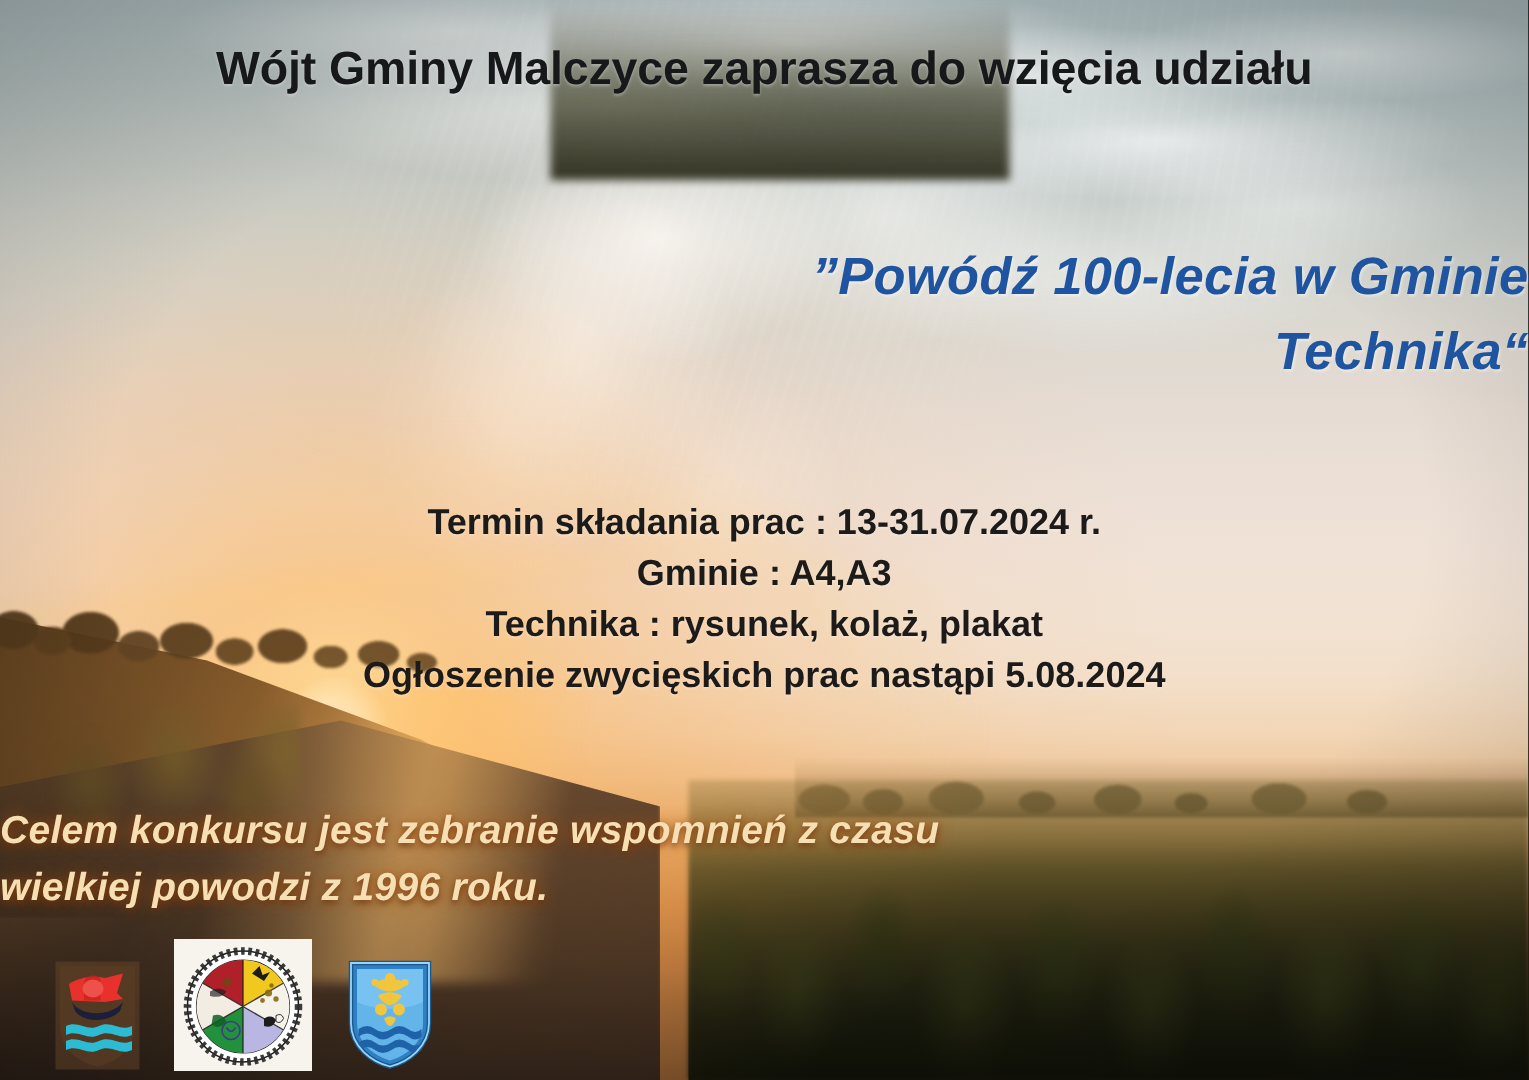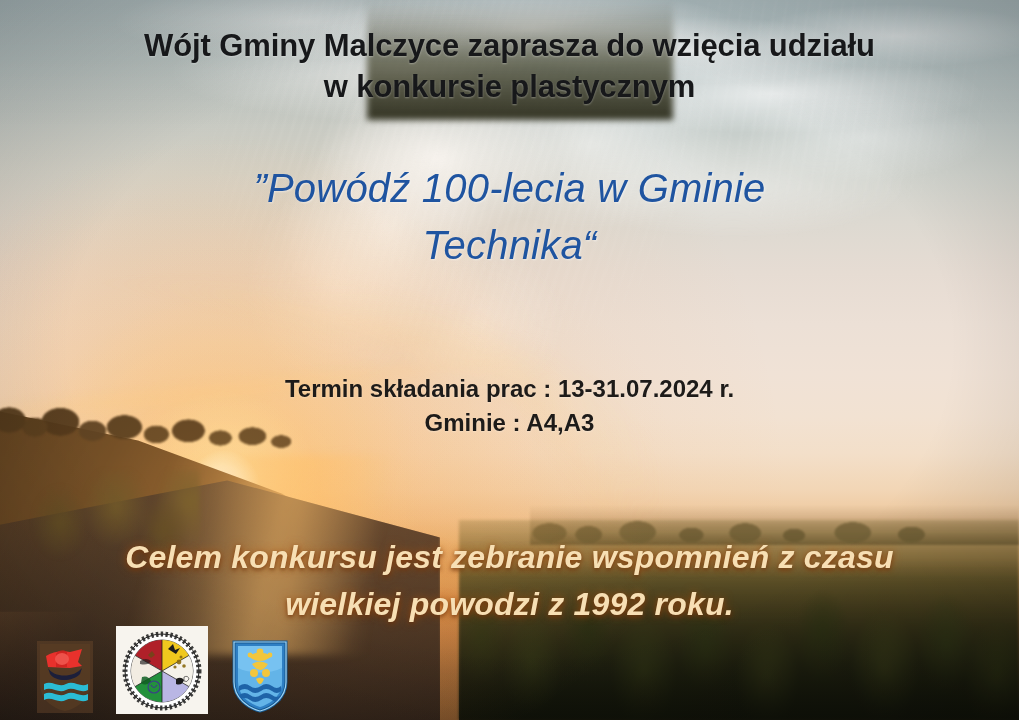--- a/index.html
+++ b/index.html
@@ -235,49 +235,47 @@
     line-height: 1.32;
     color: #17181a;
     letter-spacing: -.1px;
     text-shadow: 0 1px 2px rgba(255,255,255,.30);
   }
   .headline .ln { display: block; }
 
   .title {
     position: absolute;
     top: 160px; left: 0; right: 0;
-    text-align: center;
-    font-size: 40px;
-    font-weight: 400;
+    text-align: right;
+    font-size: 35px;
+    font-weight: 700;
     font-style: italic;
     line-height: 1.42;
     color: #1f54a0;
     letter-spacing: .2px;
     text-shadow: 1px 1px 2px rgba(255,255,255,.45);
   }
   .title .ln { display: block; }
 
   .details {
     position: absolute;
     top: 332px; left: 0; right: 0;
     text-align: center;
     font-size: 24px;
     font-weight: 700;
     line-height: 1.42;
     color: #1d1b19;
     text-shadow: 0 1px 2px rgba(255,255,255,.28);
-    margin-top: 40px;
   }
   .details .ln { display: block; }
 
   .purpose {
     position: absolute;
     top: 534px; left: 0; right: 0;
-    text-align: center;
-    font-size: 32px;
+    font-size: 26px;
     font-weight: 700;
     font-style: italic;
     line-height: 1.48;
     color: #f7dfb4;
     letter-spacing: .2px;
     text-shadow:
       0 0 10px rgba(180,90,20,.75),
       0 2px 4px rgba(90,40,10,.75);
   }
   .purpose .ln { display: block; }
@@ -318,36 +316,37 @@
   <div class="bg-layer right-trees"></div>
   <div class="bg-layer field-right-dark"></div>
   <div class="bg-layer grass-low"></div>
   <div class="bg-layer warm-haze"></div>
   <div class="bg-layer vignette"></div>
 
   <div class="content">
 
     <div class="headline">
       <span class="ln">Wójt Gminy Malczyce zaprasza do wzięcia udziału</span>
-      <span class="ln">w konkursie plastycznym</span>
     </div>
 
     <div class="title">
       <span class="ln">”Powódź 100-lecia w Gminie</span>
       <span class="ln">Technika“</span>
     </div>
 
     <div class="details">
       <span class="ln">Termin składania prac : 13-31.07.2024 r.</span>
       <span class="ln">Gminie : A4,A3</span>
+      <span class="ln">Technika : rysunek, kolaż, plakat</span>
+      <span class="ln">Ogłoszenie zwycięskich prac nastąpi 5.08.2024</span>
     </div>
 
     <div class="purpose">
       <span class="ln">Celem konkursu jest zebranie wspomnień z czasu</span>
-      <span class="ln">wielkiej powodzi z 1992 roku.</span>
+      <span class="ln">wielkiej powodzi z 1996 roku.</span>
     </div>
 
     <div class="logos">
 
       <svg class="logo logo-malczyce" viewBox="0 0 58 74">
         <rect x="1" y="1" width="56" height="72" fill="#6d4a2c" opacity="0.45"></rect>
         <path d="M4 4 H54 V44 C54 60 40 69 29 71 C18 69 4 60 4 44 Z" fill="#5e3f24" opacity="0.5"></path>
         <g>
           <path d="M10 16 C16 12 26 10 34 12 L46 9 L42 22 L46 26 L34 28 L12 27 Z" fill="#e8312c"></path>
           <path d="M20 14 C22 10 28 9 31 12 L31 27 L20 27 Z" fill="#c9201e" opacity="0.75"></path>

